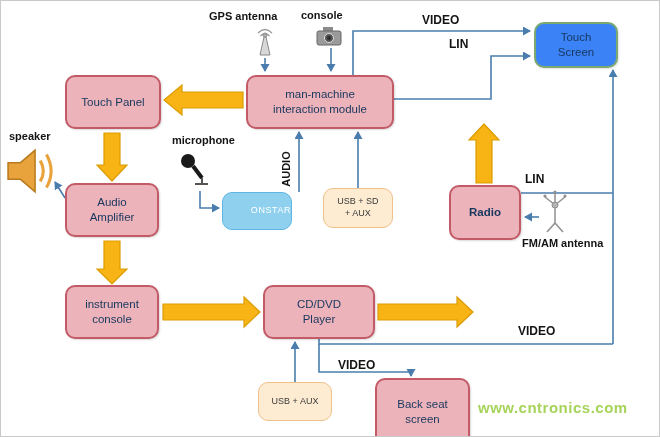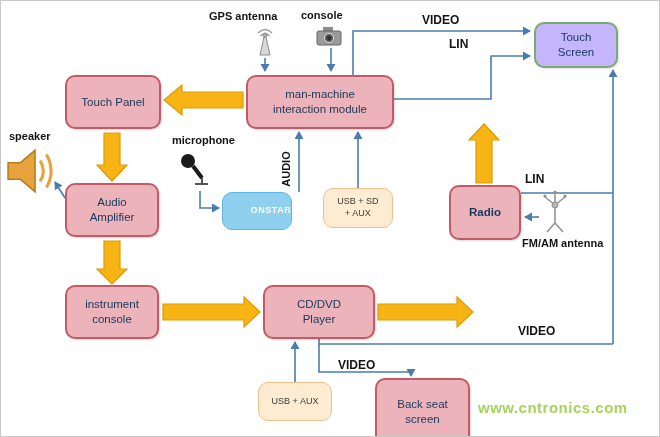--- a/index.html
+++ b/index.html
@@ -8,22 +8,22 @@
     border:1px solid #c9c9c9; box-sizing:border-box; overflow:hidden;
   }
   #wires { position:absolute; left:0; top:0; width:660px; height:437px; }
 
   .node {
     position:absolute; box-sizing:border-box; border-radius:10px;
     display:flex; align-items:center; justify-content:center; text-align:center;
     font-size:11.5px; font-weight:400; color:#17365D; white-space:pre-line; line-height:1.3;
   }
   .pink  { background:#ECB4BA; border:2px solid #C25B67; box-shadow:1px 1px 2px rgba(0,0,0,0.15); }
-  .green { background:#c4b5fd; border:2px solid #7CA96E; box-shadow:1px 1px 2px rgba(0,0,0,0.12); }
-  .blue  { background:#8FD0EE; border:1.5px solid #5FB6E2; color:#ffffff; font-size:9px; font-weight:700; letter-spacing:0.6px;padding-left:28px; }
+  .green { background:#3b82f6; border:2px solid #7CA96E; box-shadow:1px 1px 2px rgba(0,0,0,0.12); }
+  .blue  { background:#8FD0EE; border:1.5px solid #5FB6E2; color:#ffffff; font-size:9px; font-weight:400; letter-spacing:0.6px;padding-left:28px; }
   .cream { background:#FDEBD2; border:1.5px solid #EFC08C; color:#3a3a3a; font-size:9px; font-weight:400; }
 
   .n-touch-panel { left:64px;  top:74px;  width:96px;  height:54px; }
   .n-mmi         { left:245px; top:74px;  width:148px; height:54px; }
   .n-touch-screen{ left:533px; top:21px;  width:84px;  height:46px; }
   .n-audio-amp   { left:64px;  top:182px; width:94px;  height:54px; }
   .n-onstar      { left:221px; top:191px; width:70px;  height:38px; }
   .n-usb-sd-aux  { left:322px; top:187px; width:70px;  height:40px; }
   .n-radio       { left:448px; top:184px; width:72px;  height:55px;font-weight:bold; }
   .n-instrument  { left:64px;  top:284px; width:94px;  height:54px; }

